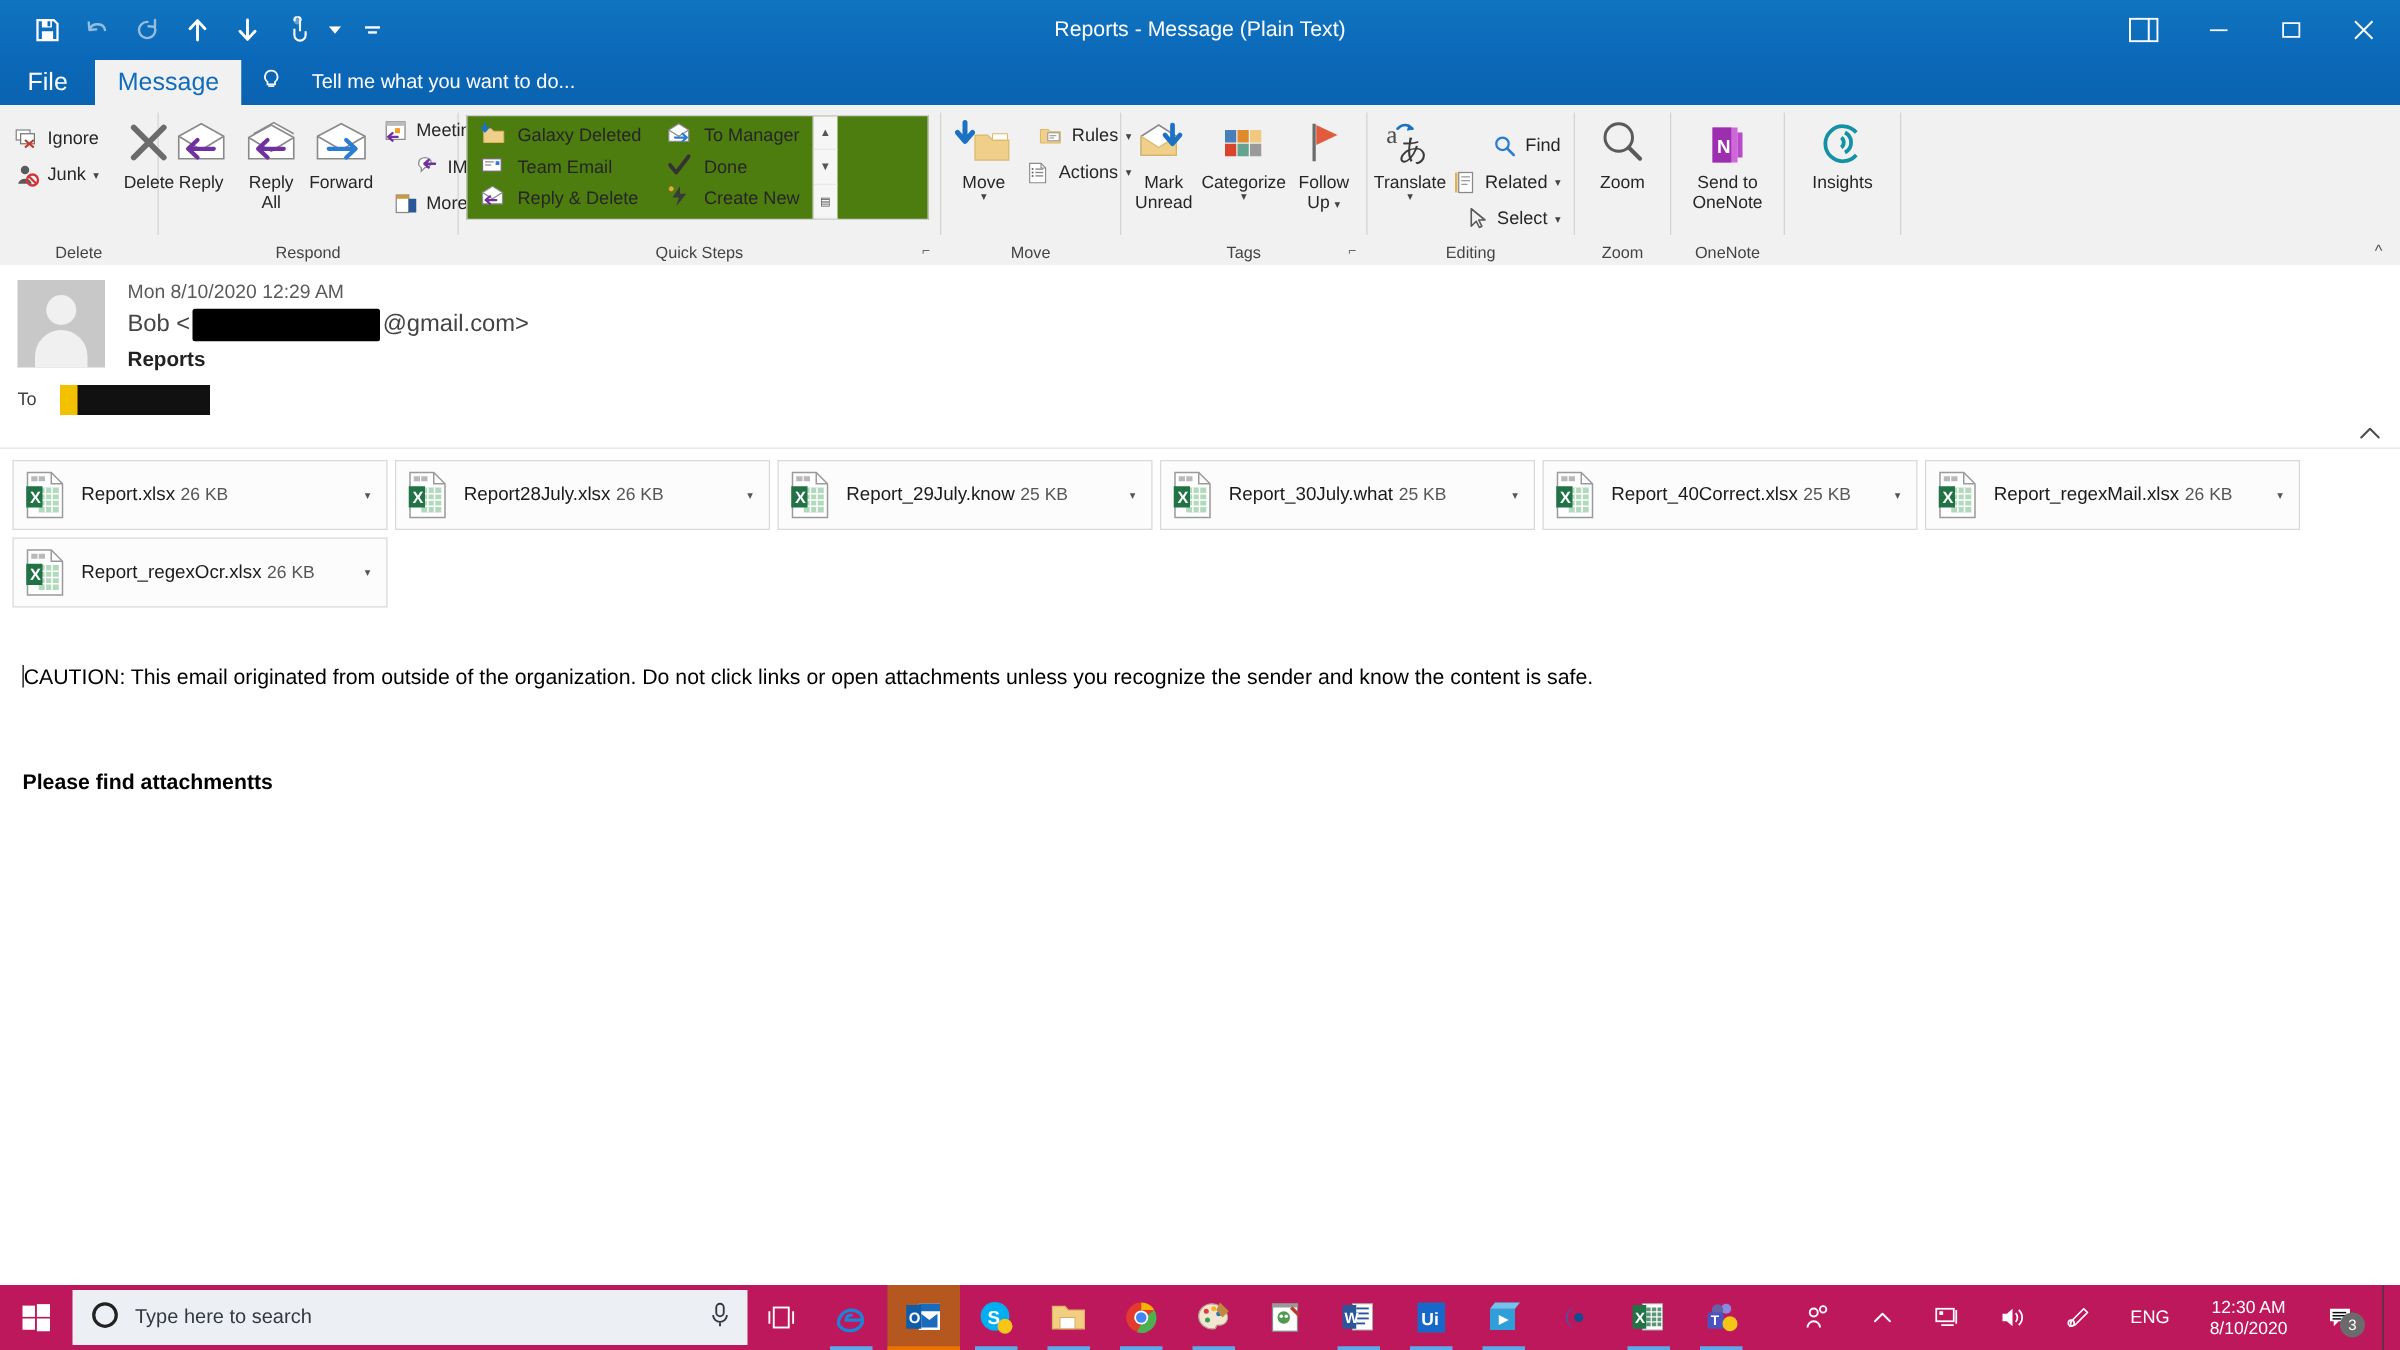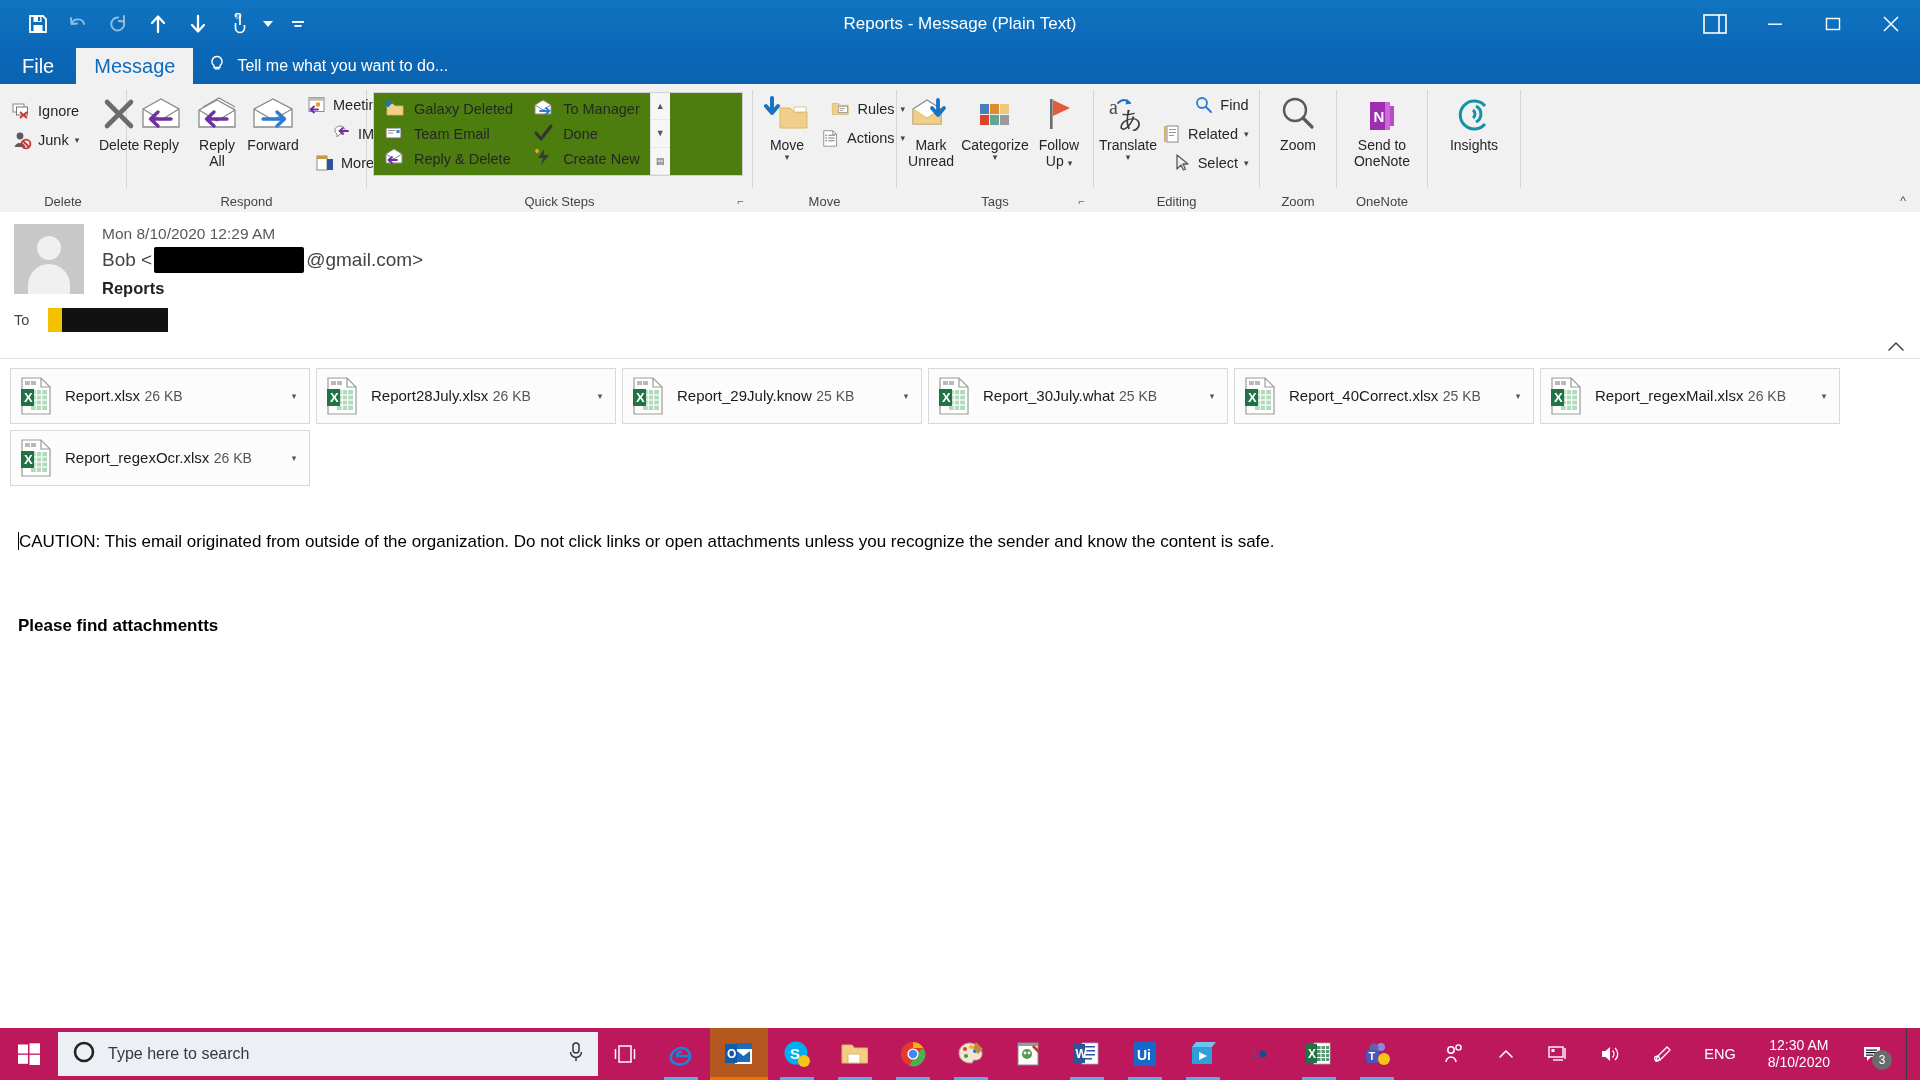--- a/index.html
+++ b/index.html
@@ -39,21 +39,21 @@
     background: #0f6cbd;
     background: linear-gradient(180deg,#0b68b8 0%, #0a63b0 100%);
     display: flex; align-items: flex-end;
   }
   .tab {
     height: 36px; padding: 0 18px; display: flex; align-items: center;
     color: #ffffff; font-size: 20px;
   }
   .tab.file { padding: 0 22px; }
   .tab.active { background: #f1f1f1; color: #0f6cbd; }
-  .tellme { display: flex; align-items: center; gap: 12px; color: #ffffff; font-size: 16px; padding-left: 16px; height:36px; }
+  .tellme { display: flex; align-items: center; gap: 24px; color: #ffffff; font-size: 16px; padding-left: 16px; height:36px; }
 
   
   .ribbon {
     position: absolute; top: 84px; left: 0; width: 1920px; height: 128px;
     background: #f1f1f1;
     display: flex; align-items: stretch;
   }
   .rgroup { position: relative; display: flex; flex-direction: column; height: 128px; }
   .rgroup-body { flex: 1; display: flex; align-items: flex-start; padding: 6px 6px 0 6px; }
   .rgroup-label {
@@ -541,21 +541,21 @@
             <svg width="44" height="40" viewBox="0 0 44 40">
                 <text x="3" y="20" font-family="Liberation Serif, serif" font-size="20" fill="#4a4a4a">a</text>
                 <text x="13" y="33" font-family="Liberation Serif, serif" font-size="23" fill="#3a3a3a">あ</text>
                 <path d="M12 9 q6 -6 12 0" fill="none" stroke="#1b72c2" stroke-width="2" stroke-linecap="round"></path>
                 <path d="M21 5 L24.5 9.5 L19.5 10.5" fill="#1b72c2"></path>
               </svg>
           </span>
           <span class="lbl">Translate</span>
           <span class="caret">▾</span>
         </div>
-        <div class="smallcol" style="padding-top:2px;">
+        <div class="smallcol" style="padding-top:2px;margin-top:12px;">
           <div class="smallbtn">
             <span class="ic">
               <svg width="20" height="20" viewBox="0 0 20 20">
                   <circle cx="8" cy="8" r="5" fill="none" stroke="#2b7cd3" stroke-width="1.8"></circle>
                   <path d="M12 12 L17 17" stroke="#2b7cd3" stroke-width="2" stroke-linecap="round"></path>
                 </svg>
             </span>
             <span>Find</span>
           </div>
           <div class="smallbtn">

